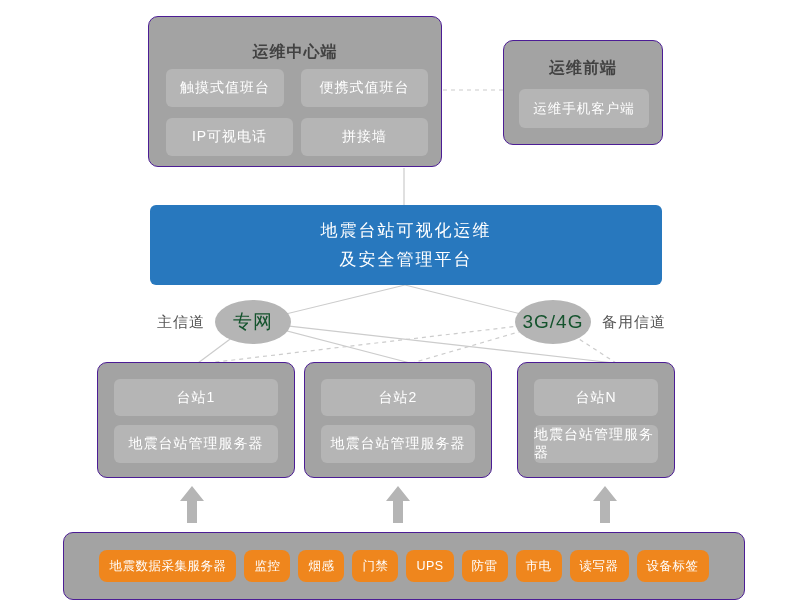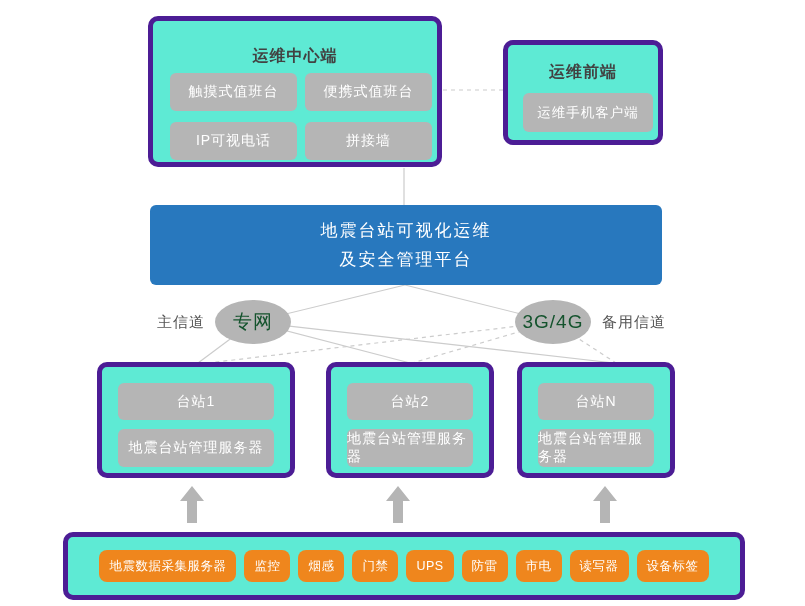--- a/index.html
+++ b/index.html
@@ -2,21 +2,21 @@
 <html><head>
 <meta charset="utf-8">
 <style>
   html,body{margin:0;padding:0;background:#fff;}
   .canvas{
     position:relative;width:805px;height:606px;background:#ffffff;overflow:hidden;
     font-family:"Liberation Sans","DejaVu Sans",sans-serif;
   }
   .links{position:absolute;left:0;top:0;width:805px;height:606px;}
   .panel{
-    position:absolute;background:#5eead4;border:5px solid #4c1d95;border-radius:10px;
+    position:absolute;background:#a3a3a3;border:1px solid #4c1d95;border-radius:10px;
     box-sizing:border-box;
   }
   .panel-title{
     position:absolute;left:0;right:0;text-align:center;
     color:#424242;font-size:16px;font-weight:600;letter-spacing:1px;
   }
   .gbtn{
     position:absolute;background:#b5b5b5;border-radius:6px;color:#fff;
     display:flex;align-items:center;justify-content:center;
     font-size:14px;letter-spacing:1px;box-sizing:border-box;
@@ -72,21 +72,21 @@
 
     <g fill="#b5b5b5">
       <polygon points="192,486 204,501 197,501 197,523 187,523 187,501 180,501"></polygon>
       <polygon points="398,486 410,501 403,501 403,523 393,523 393,501 386,501"></polygon>
       <polygon points="605,486 617,501 610,501 610,523 600,523 600,501 593,501"></polygon>
     </g>
   </svg>
 
   <div class="panel" style="left:148px;top:16px;width:294px;height:151px;">
     <div class="panel-title" style="top:25px;">运维中心端</div>
-    <div class="gbtn" style="left:17px;top:52px;width:127px;height:38px;">触摸式值班台</div>
+    <div class="gbtn" style="left:17px;top:52px;width:118px;height:38px;">触摸式值班台</div>
     <div class="gbtn" style="left:152px;top:52px;width:127px;height:38px;">便携式值班台</div>
     <div class="gbtn" style="left:17px;top:101px;width:127px;height:38px;">IP可视电话</div>
     <div class="gbtn" style="left:152px;top:101px;width:127px;height:38px;">拼接墙</div>
   </div>
 
   <div class="panel" style="left:503px;top:40px;width:160px;height:105px;">
     <div class="panel-title" style="top:17px;">运维前端</div>
     <div class="gbtn" style="left:15px;top:48px;width:130px;height:39px;font-size:13.5px;">运维手机客户端</div>
   </div>
 
@@ -97,21 +97,21 @@
 
   <div class="side-label" style="left:157px;top:313px;">主信道</div>
   <div class="ellipse" style="left:215px;top:300px;">专网</div>
   <div class="ellipse" style="left:515px;top:300px;">3G/4G</div>
   <div class="side-label" style="left:602px;top:313px;">备用信道</div>
 
   <div class="panel station" style="left:97px;width:198px;">
     <div class="gbtn" style="top:16px;height:37px;">台站1</div>
     <div class="gbtn" style="top:62px;height:38px;">地震台站管理服务器</div>
   </div>
-  <div class="panel station" style="left:326px;width:168px;">
+  <div class="panel station" style="left:304px;width:188px;text-align:right;">
     <div class="gbtn" style="top:16px;height:37px;">台站2</div>
     <div class="gbtn" style="top:62px;height:38px;">地震台站管理服务器</div>
   </div>
   <div class="panel station" style="left:517px;width:158px;">
     <div class="gbtn" style="top:16px;height:37px;">台站N</div>
     <div class="gbtn" style="top:62px;height:38px;">地震台站管理服务器</div>
   </div>
 
   <div class="panel" style="left:63px;top:532px;width:682px;height:68px;">
     <div class="devices-row">

